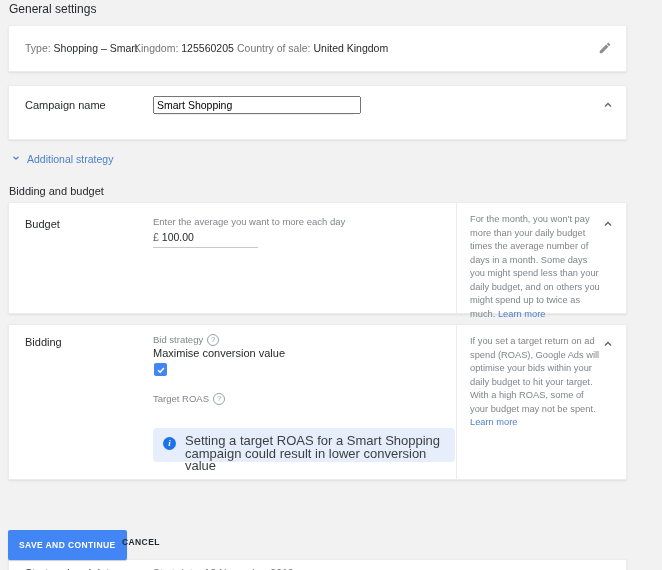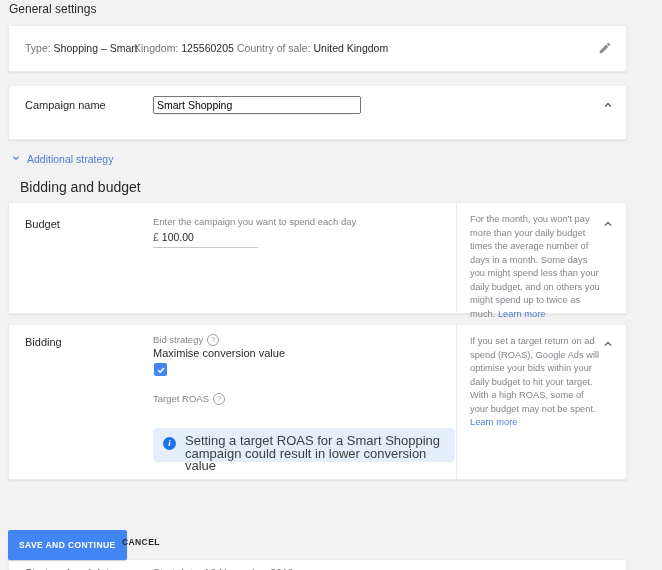--- a/index.html
+++ b/index.html
@@ -117,25 +117,25 @@
 
 <div style="position:absolute;left:11px;top:153px;font-size:10.5px;color:#4d7fce;cursor:pointer;display:flex;align-items:center;gap:6px;">
   <span>
     <svg width="10" height="10" viewBox="0 0 12 12">
         <polyline points="3,4.5 6,7.5 9,4.5" fill="none" stroke="#4d7fce" stroke-width="1.3"></polyline>
       </svg>
   </span>
   <span>Additional strategy</span>
 </div>
 
-<div class="section-title" style="top:179px;font-size:14px;margin-left:11px;">Bidding and budget</div>
+<div class="section-title" style="top:185px;font-size:11px;">Bidding and budget</div>
 
 <div class="card" style="top:202px;height:112px;">
   <div class="card-label" style="top:15px;">Budget</div>
-  <div class="mid-col small muted" style="top:13px;">Enter the campaign you want to spend each day</div>
+  <div class="mid-col small muted" style="top:13px;">Enter the average you want to more each day</div>
   <div class="mid-col field" style="top:28px;width:105px;">
     <span class="prefix">£</span>
     <input style="width: 80px;" value="100.00">
   </div>
   <div class="side-panel">
     <div class="side-text">
       <span>For the month, you won't pay more than your daily budget times the average number of days in a month. Some days you might spend less than your daily budget, and on others you might spend up to twice as much. </span><a class="link">Learn more</a>
     </div>
   </div>
   <div class="chev-btn" style="top:13px;">

